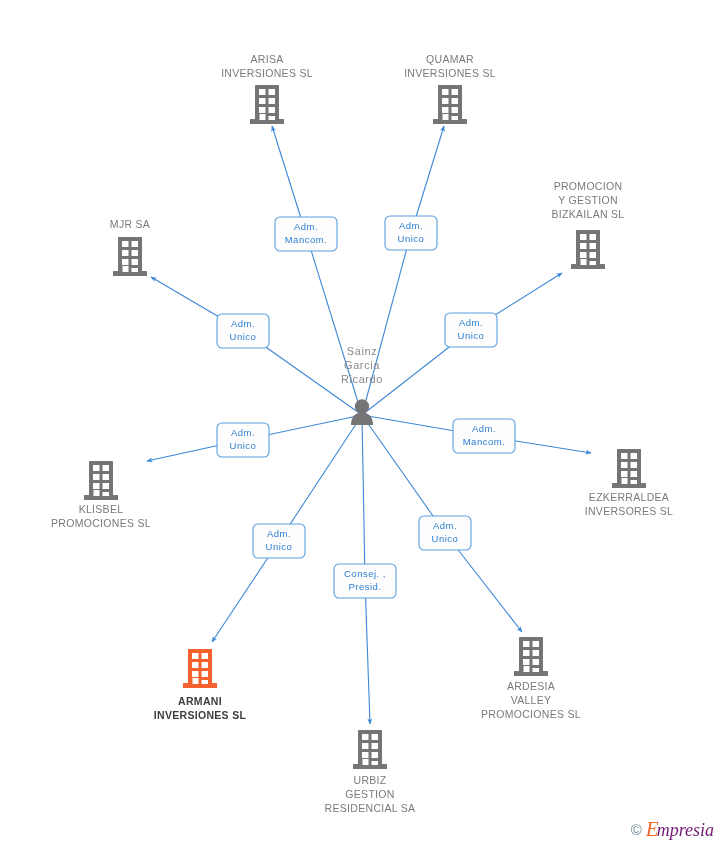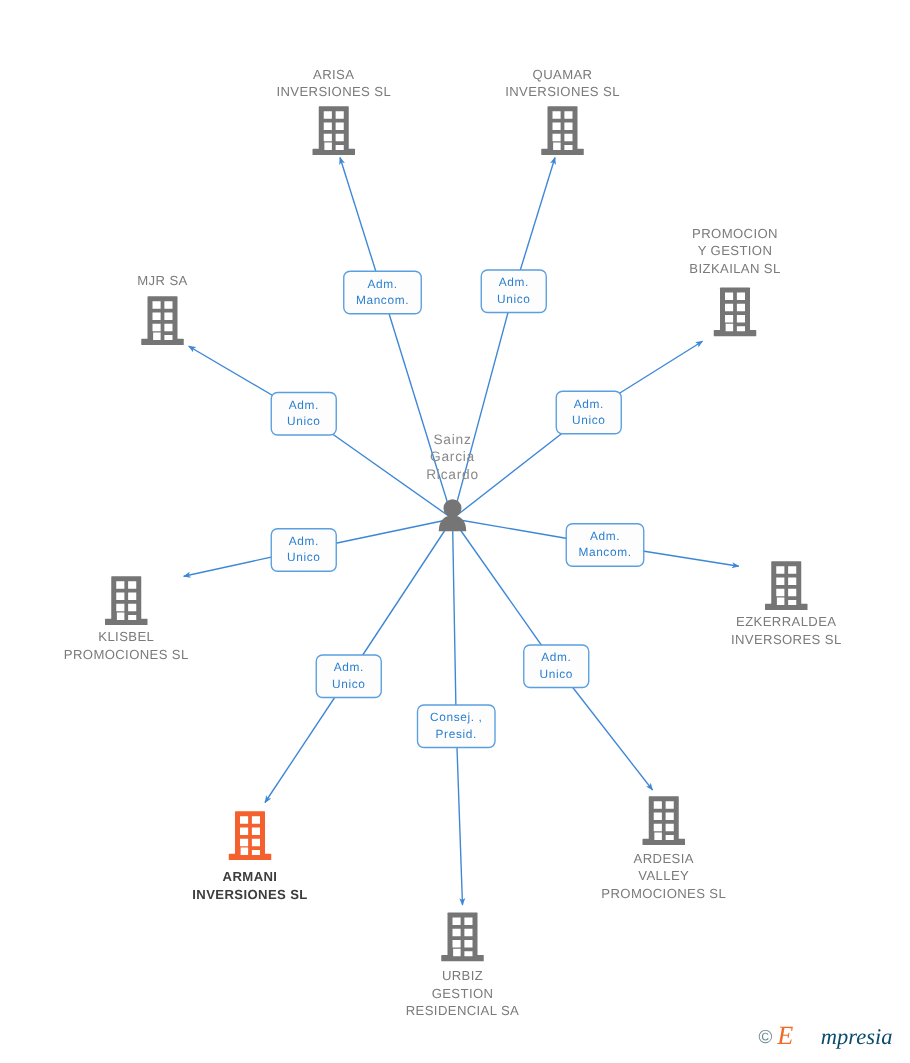--- a/index.html
+++ b/index.html
@@ -74,23 +74,22 @@
     font-style: italic;
     font-size: 21px;
     color: #ef6b28;
     line-height: 1;
     margin-right: -2px;
   }
   .wm-rest {
     font-family: "Liberation Serif", serif;
     font-style: italic;
     font-size: 18px;
-    color: #0c4a6e;
+    color: #701a75;
     line-height: 1;
-    margin-left: 24px;
   }
 </style>
 </head>
 <body>
 
 <svg id="diagram" viewBox="0 0 728 850">
   <defs>
     <marker id="arrow" viewBox="0 0 10 10" refX="9" refY="5" markerWidth="5.5" markerHeight="5.5" orient="auto-start-reverse">
       <path d="M 0 1 L 10 5 L 0 9 L 2.4 5 z" fill="#3d87d6"></path>
     </marker>

